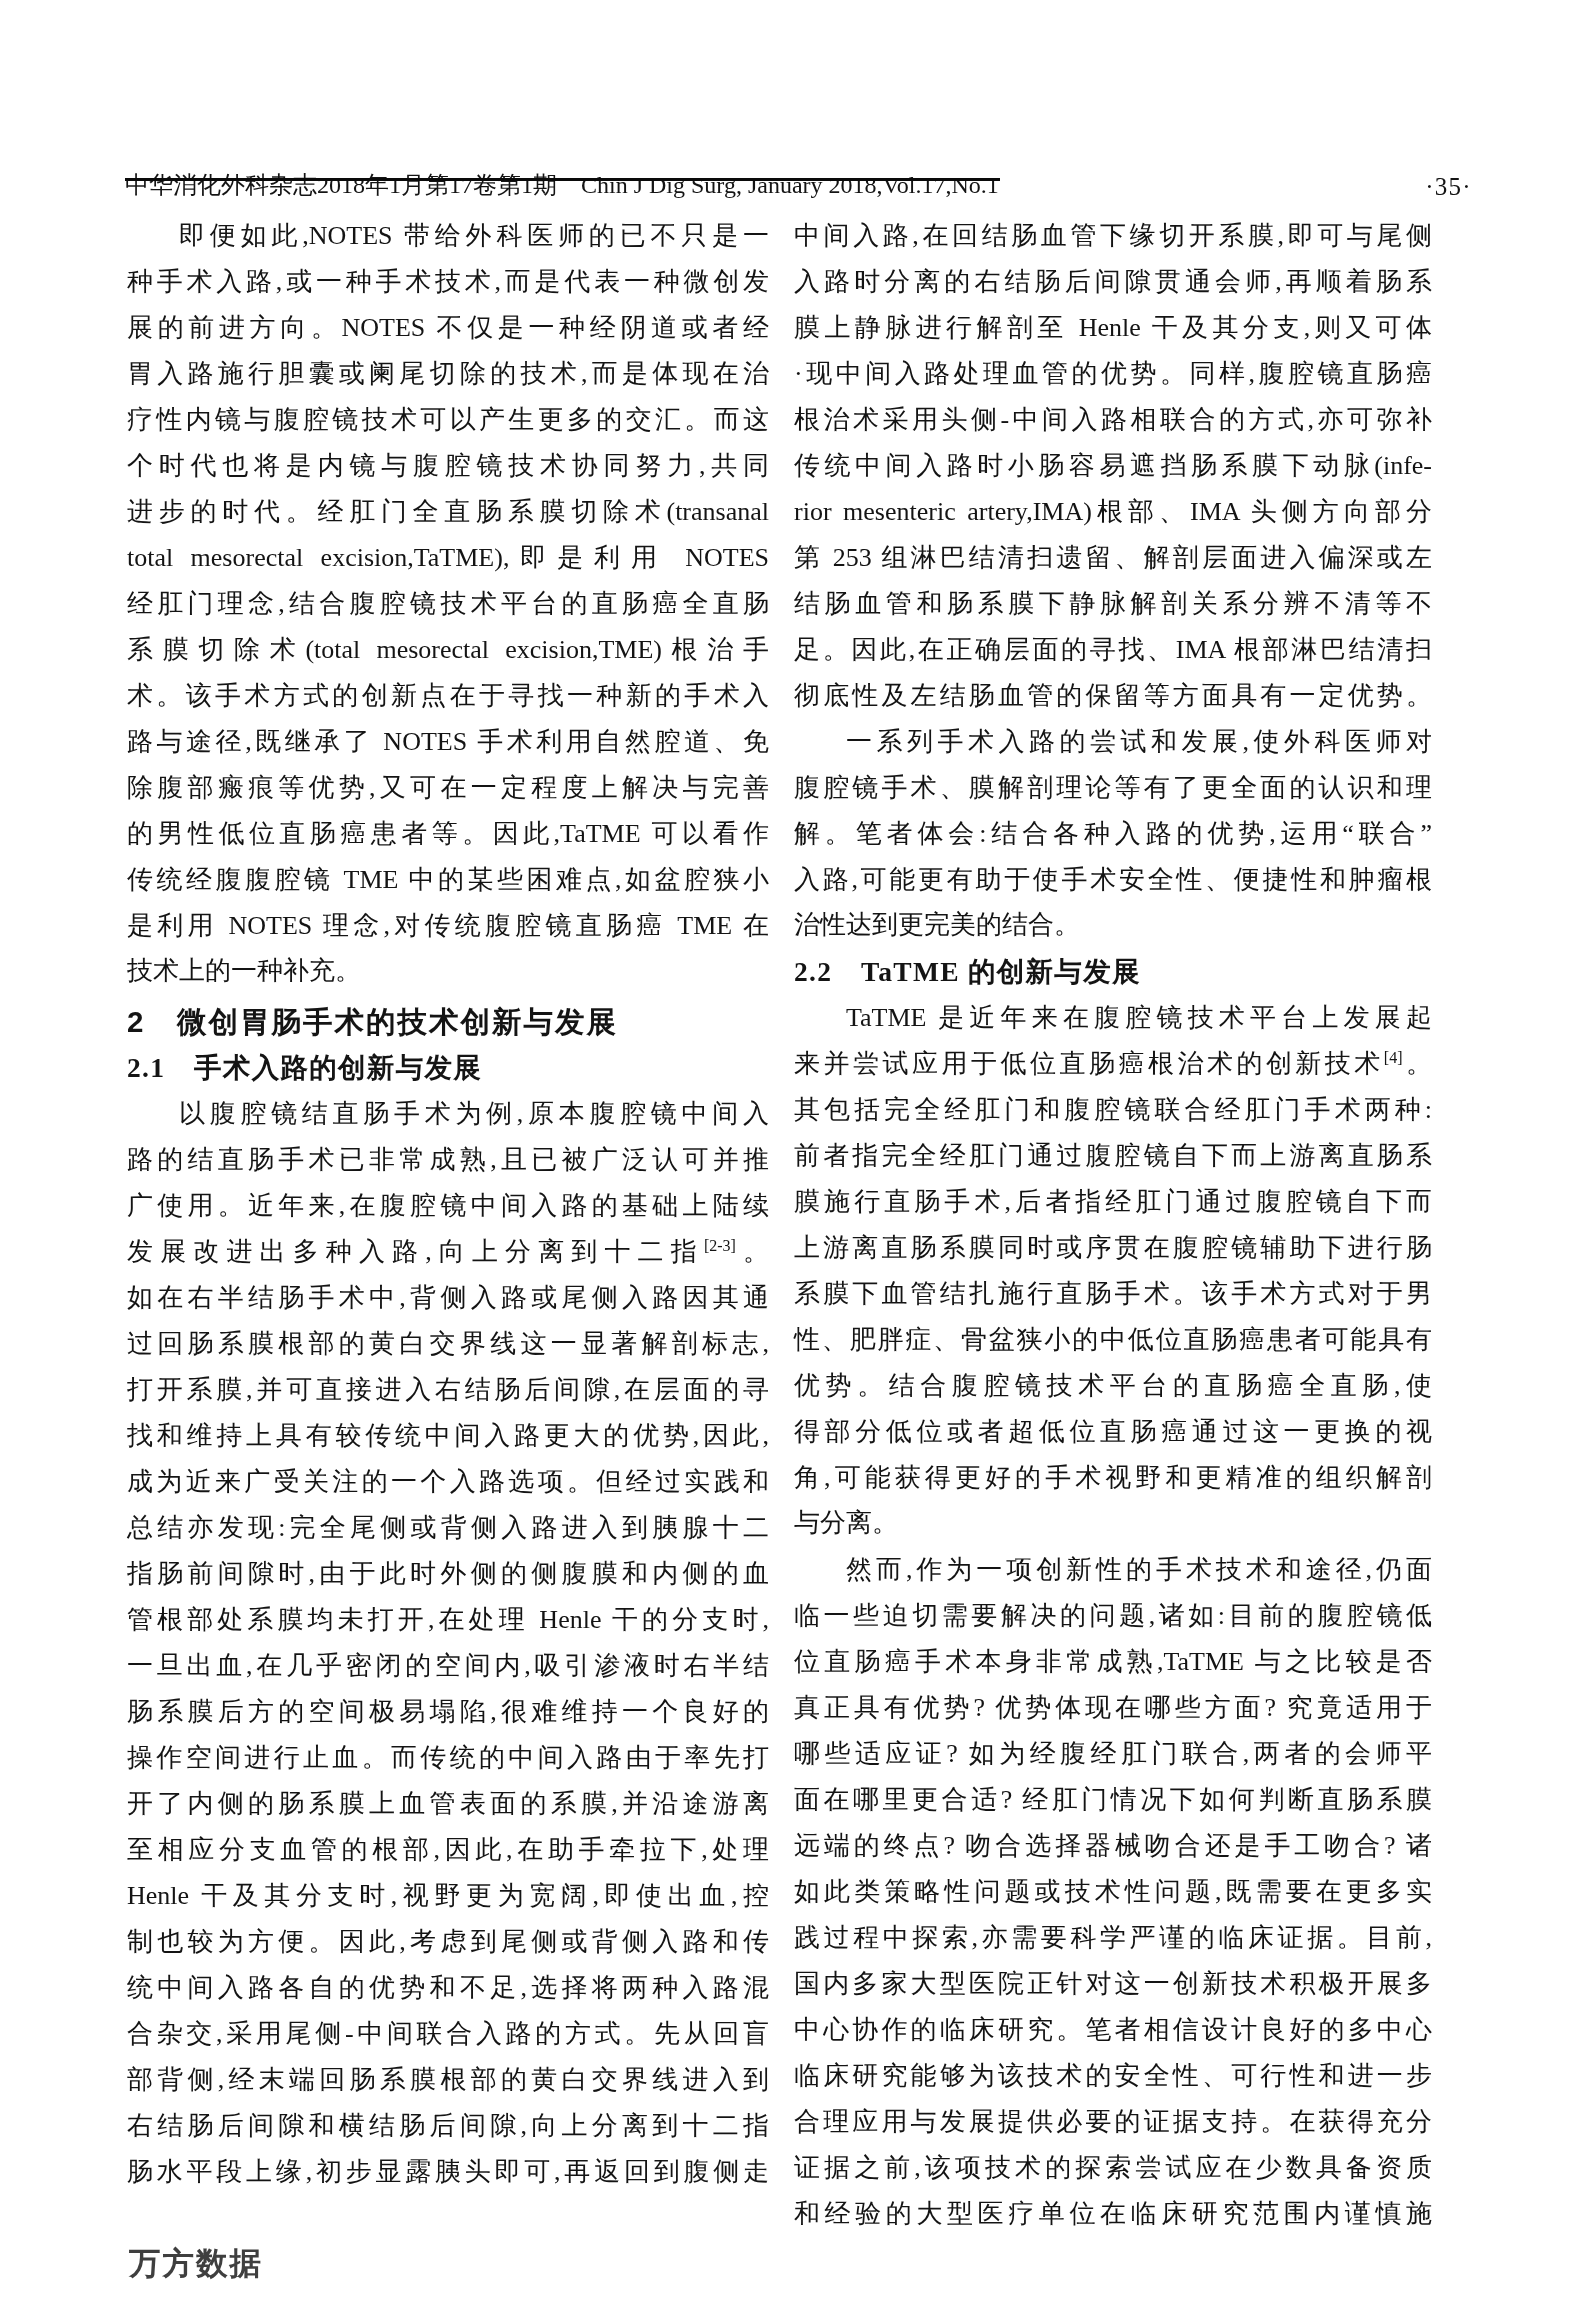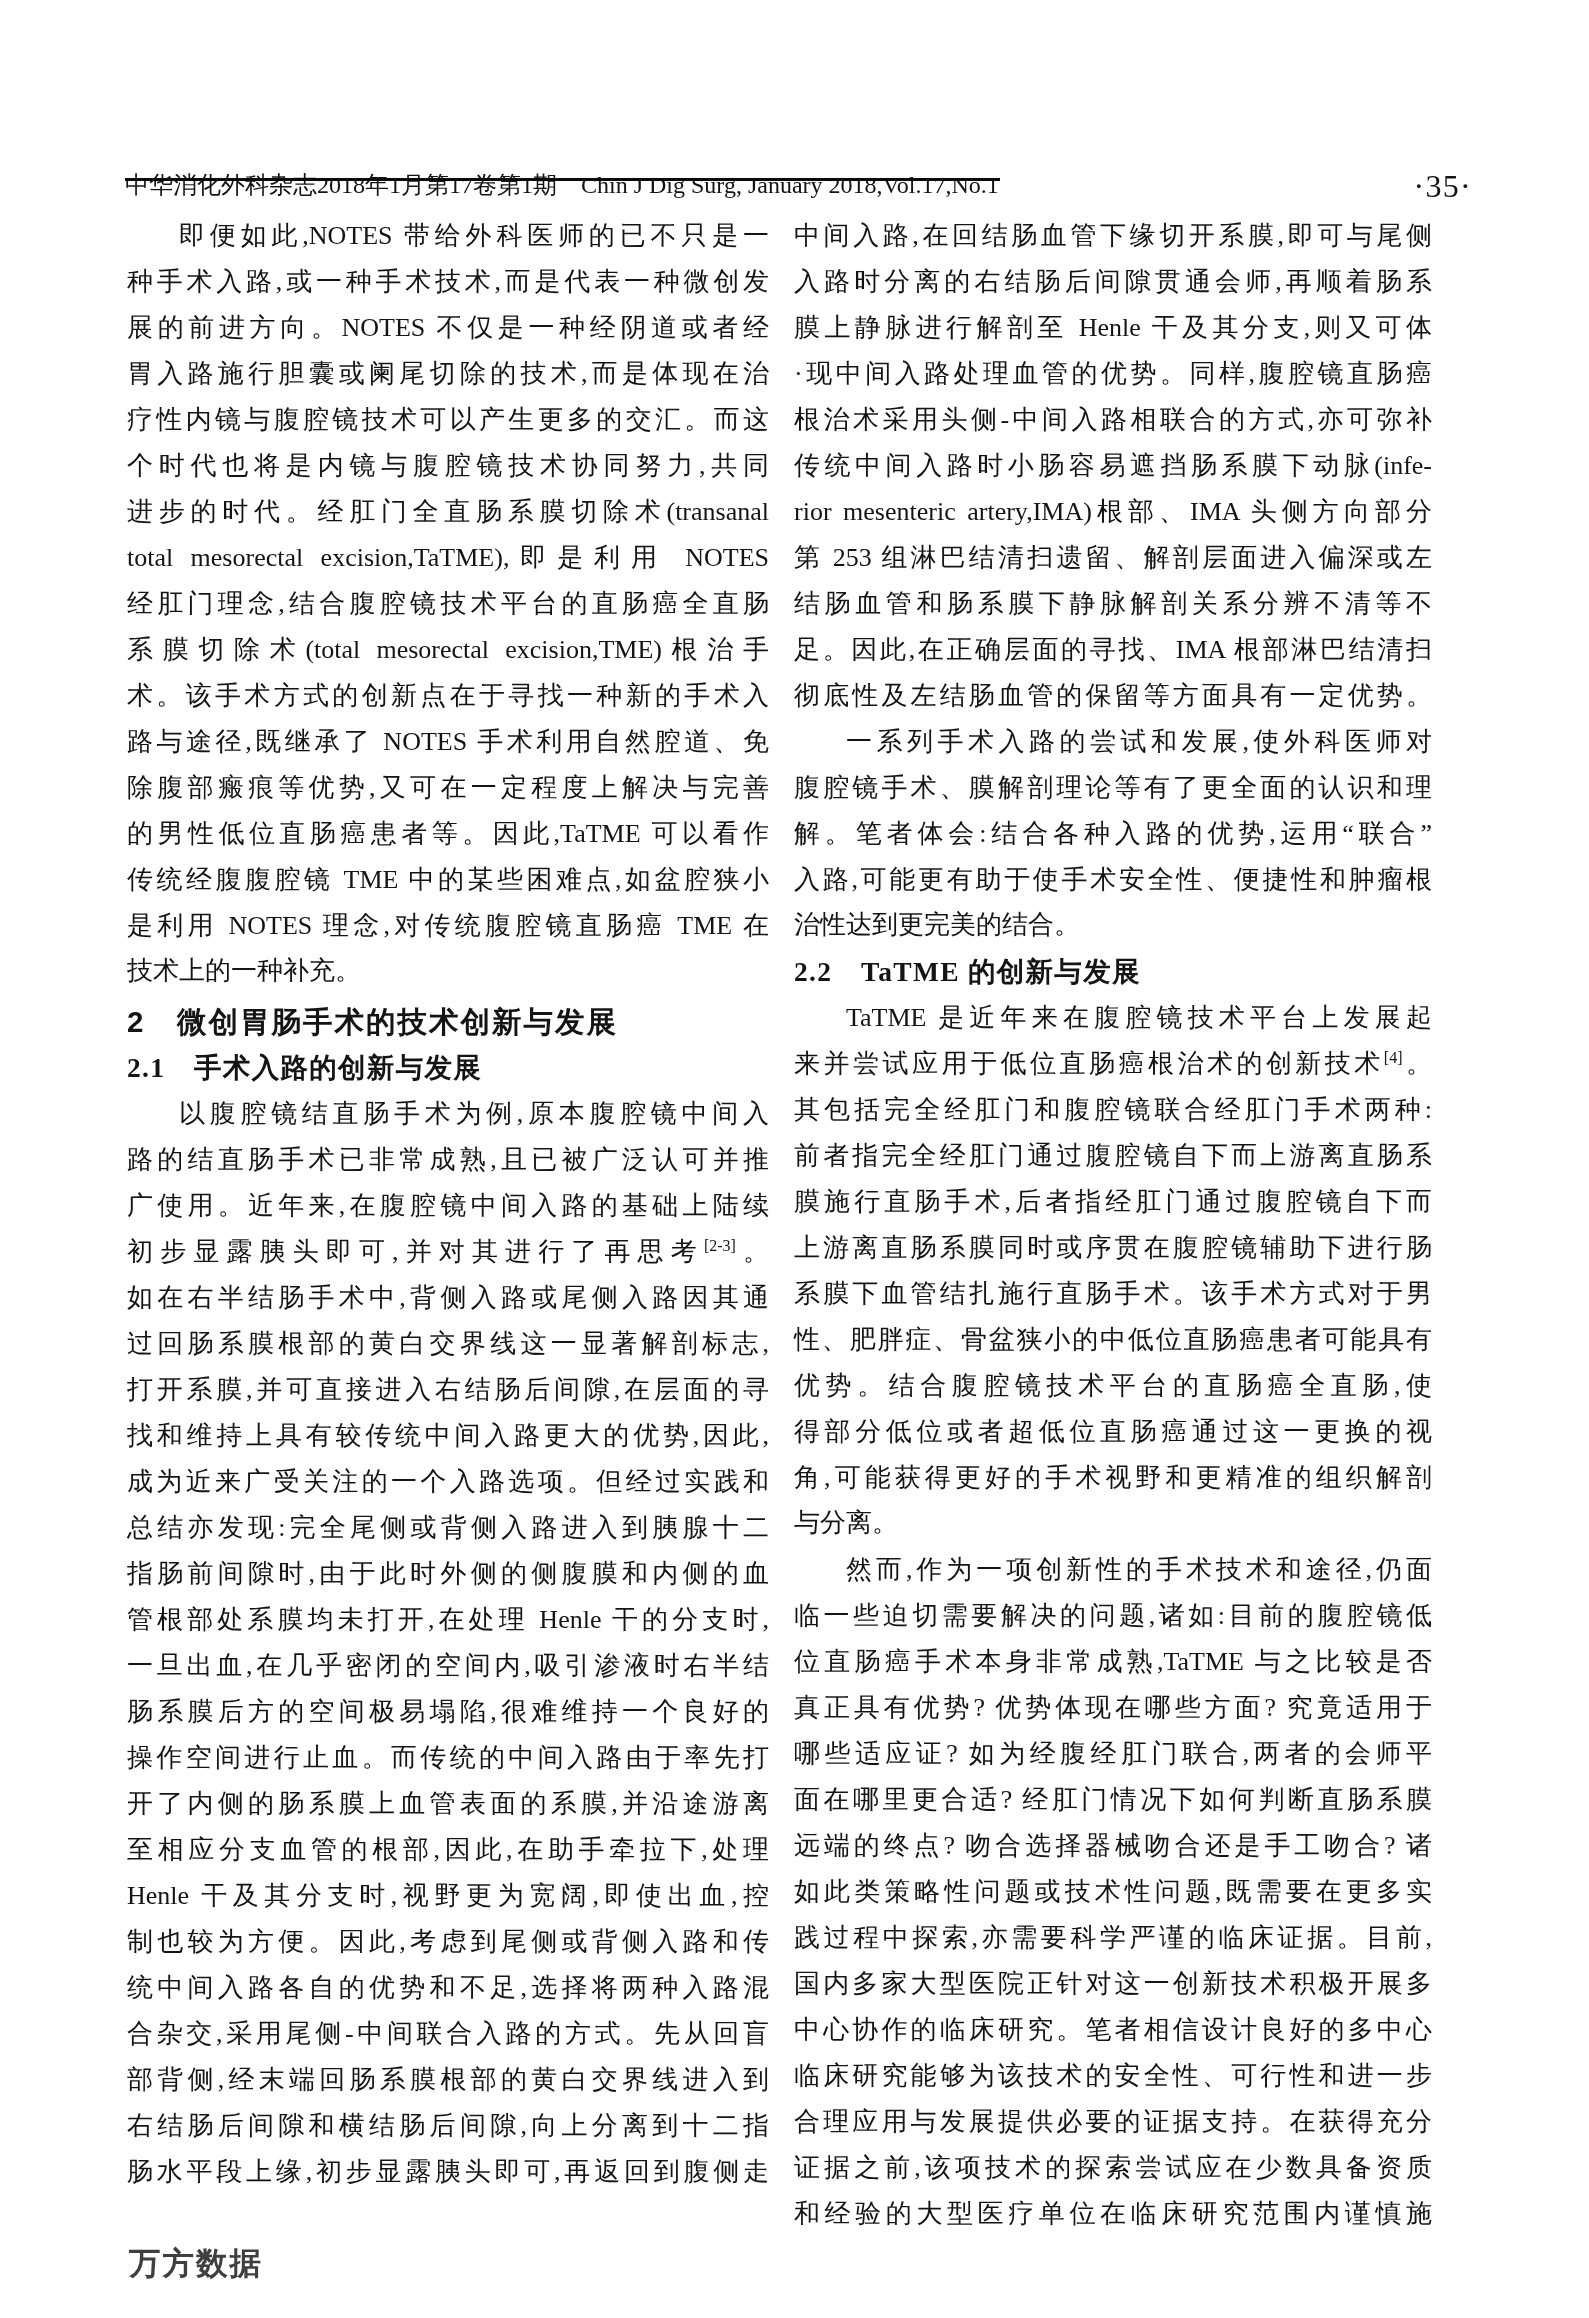--- a/index.html
+++ b/index.html
@@ -30,21 +30,21 @@
   }
   .journal-line {
     position: absolute;
     left: 0;
     top: 0;
   }
   .page-number {
     position: absolute;
     right: 0;
     top: 0.7px;
-    font-size: 32px;
+    font-size: 25px;
     letter-spacing: 1.3px;
   }
   .head-rule {
     position: absolute;
     left: 125px;
     top: 178px;
     width: 875px;
     height: 2.7px;
     background: #0a0a0a;
   }
@@ -125,21 +125,21 @@
       <div class="line"><span>除腹部瘢痕等优势,又可在一定程度上解决与完善</span><sup></sup><span></span></div>
       <div class="line"><span>的男性低位直肠癌患者等。因此,TaTME 可以看作</span><sup></sup><span></span></div>
       <div class="line"><span>传统经腹腹腔镜 TME 中的某些困难点,如盆腔狭小</span><sup></sup><span></span></div>
       <div class="line"><span>是利用 NOTES 理念,对传统腹腔镜直肠癌 TME 在</span><sup></sup><span></span></div>
       <div class="line end"><span>技术上的一种补充。</span><sup></sup><span></span></div>
       <div class="line h2"><span>2　微创胃肠手术的技术创新与发展</span><sup></sup><span></span></div>
       <div class="line h3"><span>2.1　手术入路的创新与发展</span><sup></sup><span></span></div>
       <div class="line ind"><span>以腹腔镜结直肠手术为例,原本腹腔镜中间入</span><sup></sup><span></span></div>
       <div class="line"><span>路的结直肠手术已非常成熟,且已被广泛认可并推</span><sup></sup><span></span></div>
       <div class="line"><span>广使用。近年来,在腹腔镜中间入路的基础上陆续</span><sup></sup><span></span></div>
-      <div class="line"><span>初步显露胰头即可,并对其进行了再思考</span><sup>[2-3]</sup><span>。</span></div>
+      <div class="line"><span>发展改进出多种入路,向上分离到十二指</span><sup>[2-3]</sup><span>。</span></div>
       <div class="line"><span>如在右半结肠手术中,背侧入路或尾侧入路因其通</span><sup></sup><span></span></div>
       <div class="line"><span>过回肠系膜根部的黄白交界线这一显著解剖标志,</span><sup></sup><span></span></div>
       <div class="line"><span>打开系膜,并可直接进入右结肠后间隙,在层面的寻</span><sup></sup><span></span></div>
       <div class="line"><span>找和维持上具有较传统中间入路更大的优势,因此,</span><sup></sup><span></span></div>
       <div class="line"><span>成为近来广受关注的一个入路选项。但经过实践和</span><sup></sup><span></span></div>
       <div class="line"><span>总结亦发现:完全尾侧或背侧入路进入到胰腺十二</span><sup></sup><span></span></div>
       <div class="line"><span>指肠前间隙时,由于此时外侧的侧腹膜和内侧的血</span><sup></sup><span></span></div>
       <div class="line"><span>管根部处系膜均未打开,在处理 Henle 干的分支时,</span><sup></sup><span></span></div>
       <div class="line"><span>一旦出血,在几乎密闭的空间内,吸引渗液时右半结</span><sup></sup><span></span></div>
       <div class="line"><span>肠系膜后方的空间极易塌陷,很难维持一个良好的</span><sup></sup><span></span></div>

